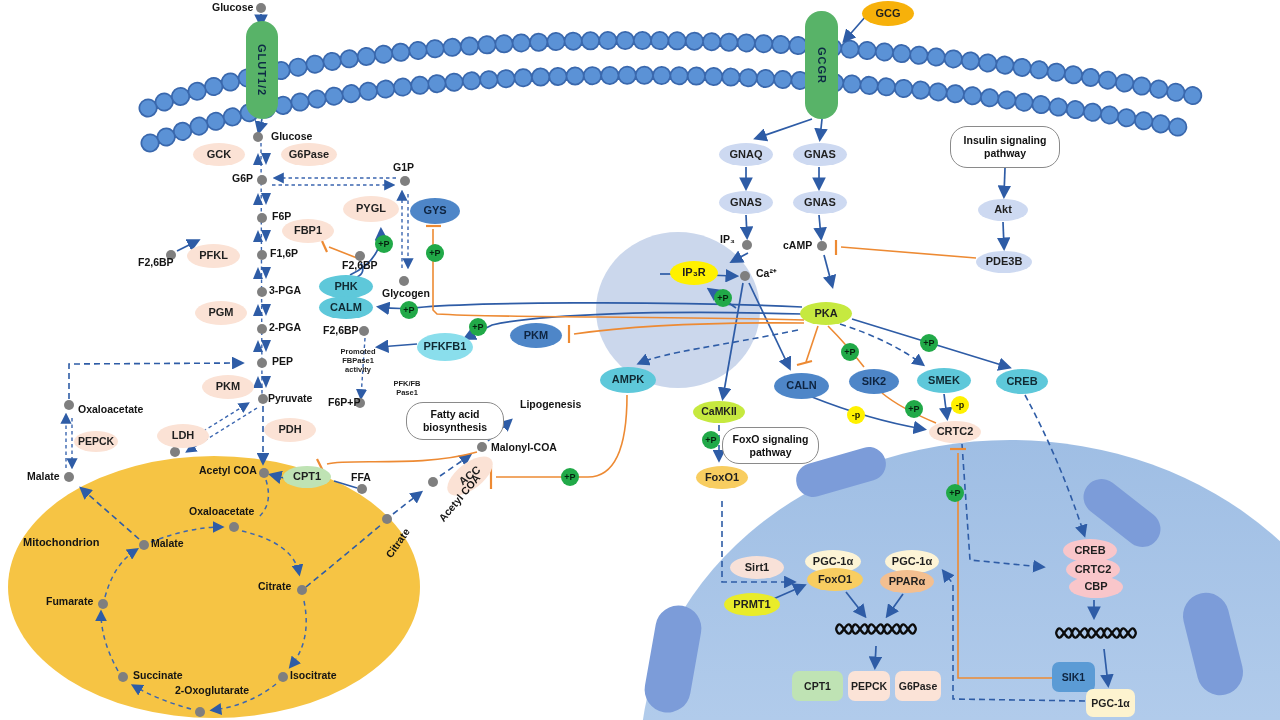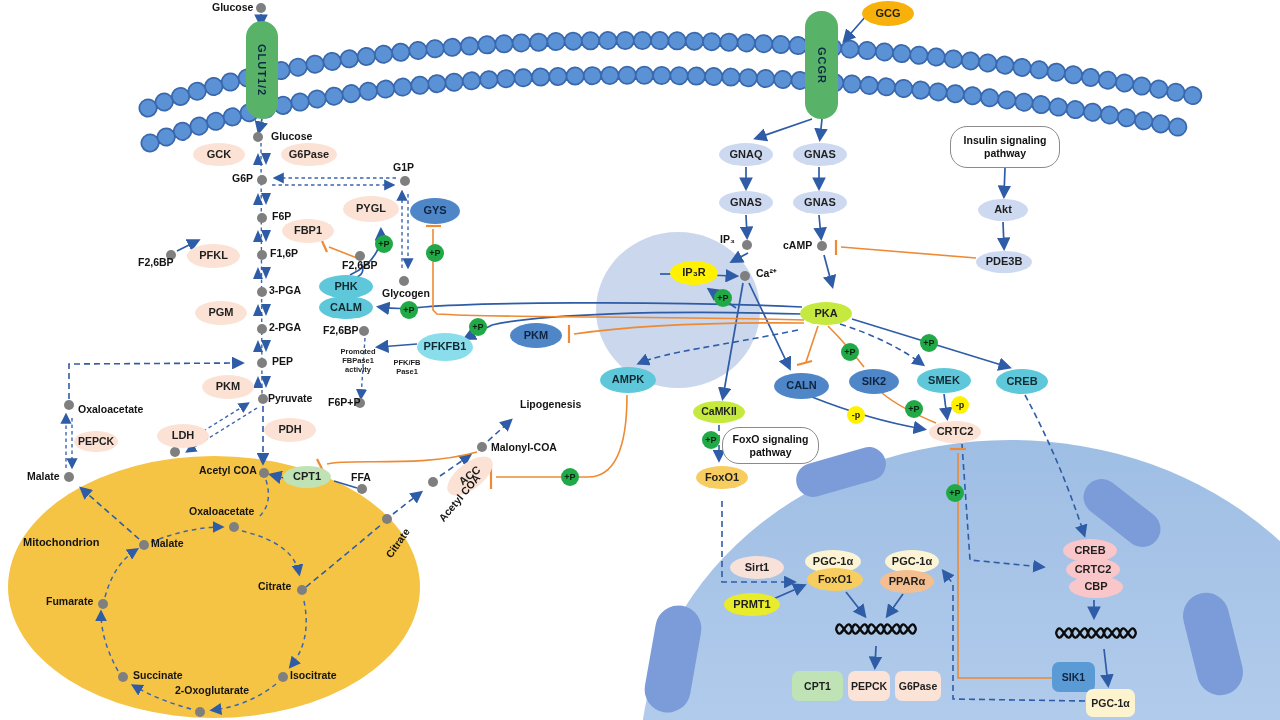--- a/index.html
+++ b/index.html
@@ -271,36 +271,37 @@
   <div class="el pink" style="left:1066px;top:558px;width:54px;height:23px;">CRTC2</div>
   <div class="el pink" style="left:1069px;top:576px;width:54px;height:22px;">CBP</div>
 
   <div class="rect green2" style="left:792px;top:671px;width:51px;height:30px;">CPT1</div>
   <div class="rect" style="left:848px;top:671px;width:42px;height:30px;background:#fbe3d7;">PEPCK</div>
   <div class="rect" style="left:895px;top:671px;width:46px;height:30px;background:#fbe3d7;">G6Pase</div>
   <div class="rect" style="left:1052px;top:662px;width:43px;height:30px;background:#5b9bd5;color:#0e2440;">SIK1</div>
   <div class="rect" style="left:1086px;top:689px;width:49px;height:28px;background:#fdf3cf;">PGC-1α</div>
 
   <div class="wbox" style="left:950px;top:126px;width:110px;height:42px;">Insulin signaling pathway</div>
+  <div class="wbox" style="left:406px;top:402px;width:98px;height:38px;">Fatty acid biosynthesis</div>
   <div class="wbox" style="left:722px;top:427px;width:97px;height:37px;">FoxO signaling pathway</div>
 
   <div class="lbl" style="left:212px;top:1px;">Glucose</div>
   <div class="lbl" style="left:271px;top:130px;">Glucose</div>
   <div class="lbl" style="left:232px;top:172px;">G6P</div>
   <div class="lbl" style="left:393px;top:161px;">G1P</div>
   <div class="lbl" style="left:272px;top:210px;">F6P</div>
   <div class="lbl" style="left:138px;top:256px;">F2,6BP</div>
   <div class="lbl" style="left:270px;top:247px;">F1,6P</div>
   <div class="lbl" style="left:342px;top:259px;">F2,6BP</div>
   <div class="lbl" style="left:269px;top:284px;">3-PGA</div>
   <div class="lbl" style="left:269px;top:321px;">2-PGA</div>
   <div class="lbl" style="left:323px;top:324px;">F2,6BP</div>
   <div class="lbl" style="left:382px;top:287px;">Glycogen</div>
   <div class="sm" style="left:332px;top:347px;width:52px;">Promoted FBPase1 activity</div>
-  <div class="sm" style="left:390px;top:358px;width:34px;">PFK/FB Pase1</div>
+  <div class="sm" style="left:390px;top:379px;width:34px;">PFK/FB Pase1</div>
   <div class="lbl" style="left:328px;top:396px;">F6P+P</div>
   <div class="lbl" style="left:272px;top:355px;">PEP</div>
   <div class="lbl" style="left:268px;top:392px;">Pyruvate</div>
   <div class="lbl" style="left:78px;top:403px;"></div>
   <div class="lbl" style="left:78px;top:403px;">Oxaloacetate</div>
   <div class="lbl" style="left:27px;top:470px;">Malate</div>
   <div class="lbl" style="left:720px;top:233px;">IP₃</div>
   <div class="lbl" style="left:783px;top:239px;">cAMP</div>
   <div class="lbl" style="left:756px;top:266px;">Ca²⁺</div>
   <div class="lbl" style="left:520px;top:398px;">Lipogenesis</div>

